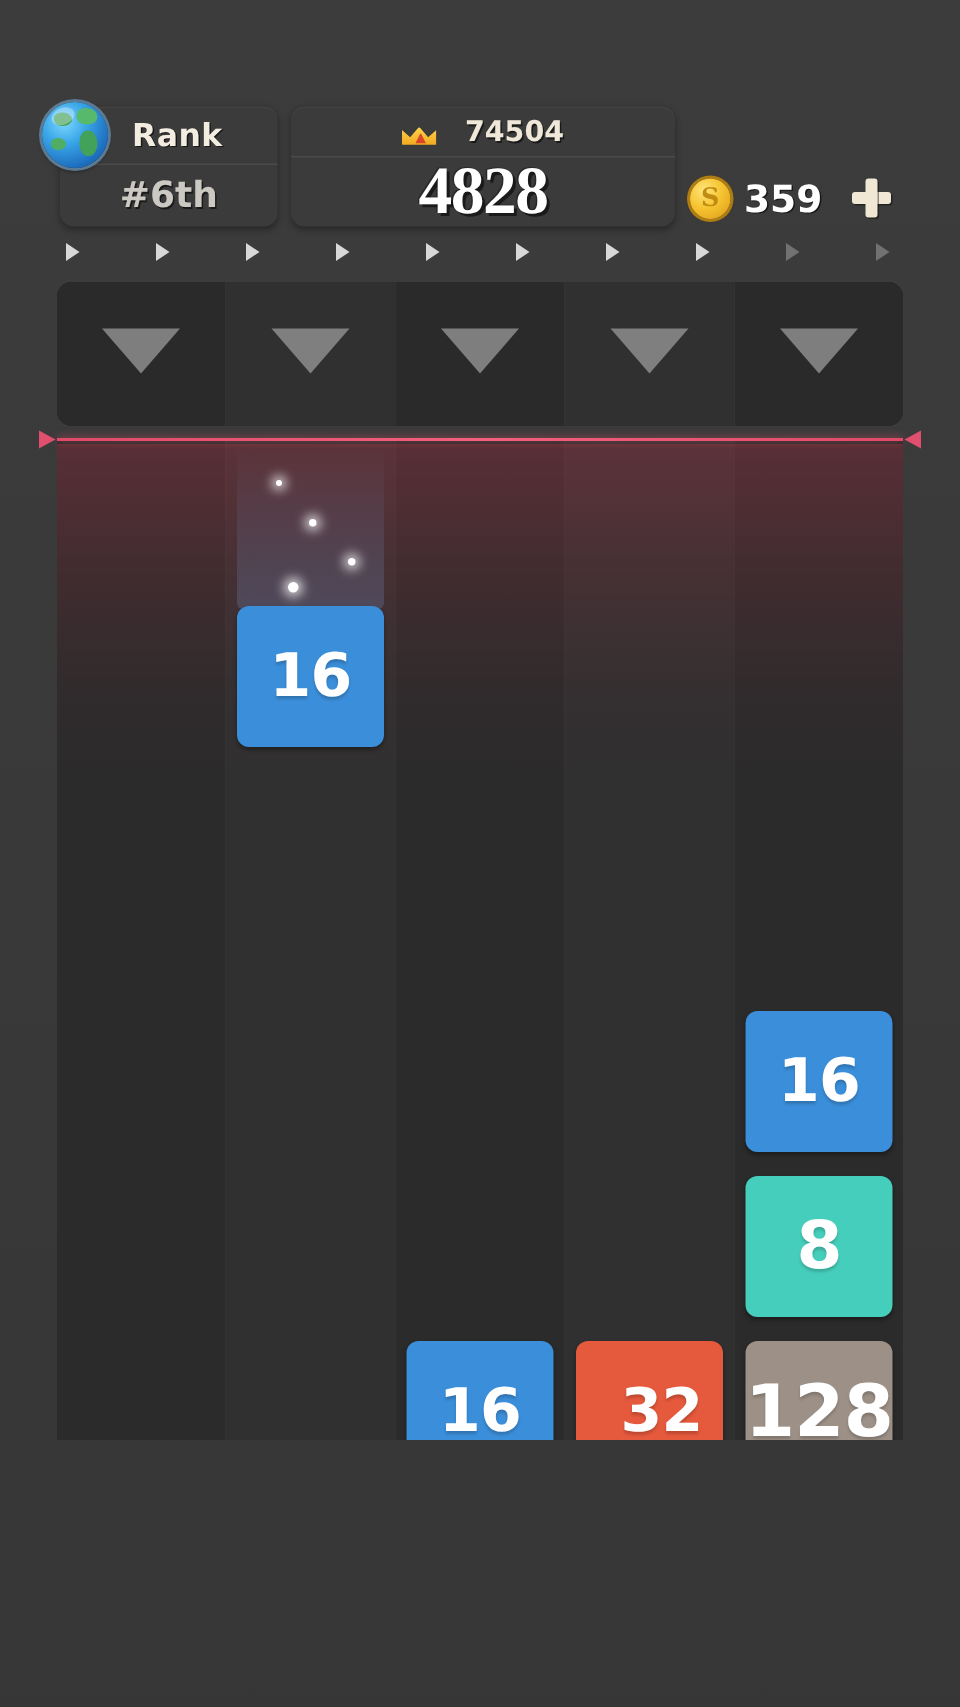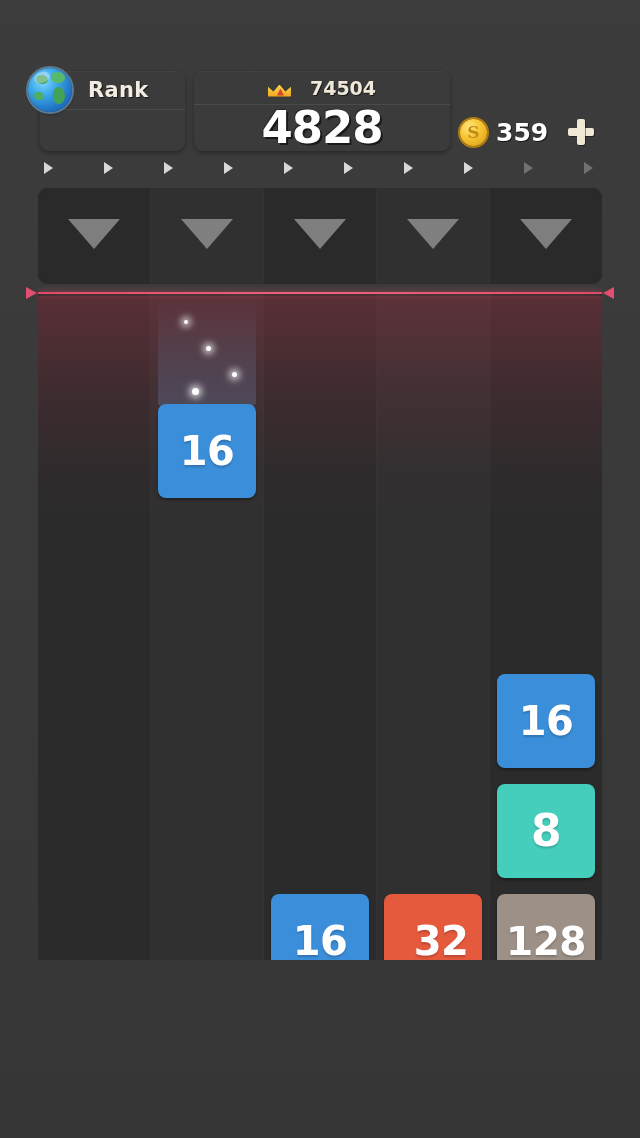--- a/index.html
+++ b/index.html
@@ -122,20 +122,21 @@
     color: #efe7d8;
     font-size: 19px;
     font-weight: bold;
     text-shadow: 1px 1px 0 rgba(0,0,0,.55);
   }
   .score-bottom {
     height: 45px;
     display: flex;
     align-items: center;
     justify-content: center;
+    font-family: Liberation Serif, serif;
   }
   .score-value {
     color: #ffffff;
     font-size: 45px;
     font-weight: bold;
     letter-spacing: -1px;
     line-height: 1;
     text-shadow: 2px 2px 0 rgba(0,0,0,.55),
                 -1px -1px 0 rgba(0,0,0,.3);
   }
@@ -369,21 +370,21 @@
   }
   .tile span {
     color: #ffffff;
     font-weight: bold;
     line-height: 1;
     letter-spacing: -.5px;
     text-shadow: 0 2px 2px rgba(0,0,0,.18);
   }
   .tile.d1 span { font-size: 44px; }
   .tile.d2 span { font-size: 40px; }
-  .tile.d3 span { font-size: 39px; }
+  .tile.d3 span { font-size: 48px; }
 
   
   .falling-tile { z-index: 4; }
   .trail {
     position: absolute;
     z-index: 2;
     pointer-events: none;
     background: linear-gradient(180deg,
       rgba(120,140,190,0) 0%,
       rgba(120,140,190,.14) 45%,
@@ -439,20 +440,23 @@
       <div class="land l1"></div>
       <div class="land l2"></div>
       <div class="land l3"></div>
       <div class="land l4"></div>
       <div class="shine"></div>
     </div>
 
     <div class="panel rank-panel">
       <div class="rank-top">
         <span class="rank-label">Rank</span>
+      </div>
+      <div class="rank-bottom">
+        <span class="rank-value">#6th</span>
       </div>
     </div>
 
     <div class="panel score-panel">
       <div class="score-top">
         <span class="crown small">
           <span class="body"></span>
           <span class="gem"></span>
         </span>
         <span class="best-value">74504</span>

